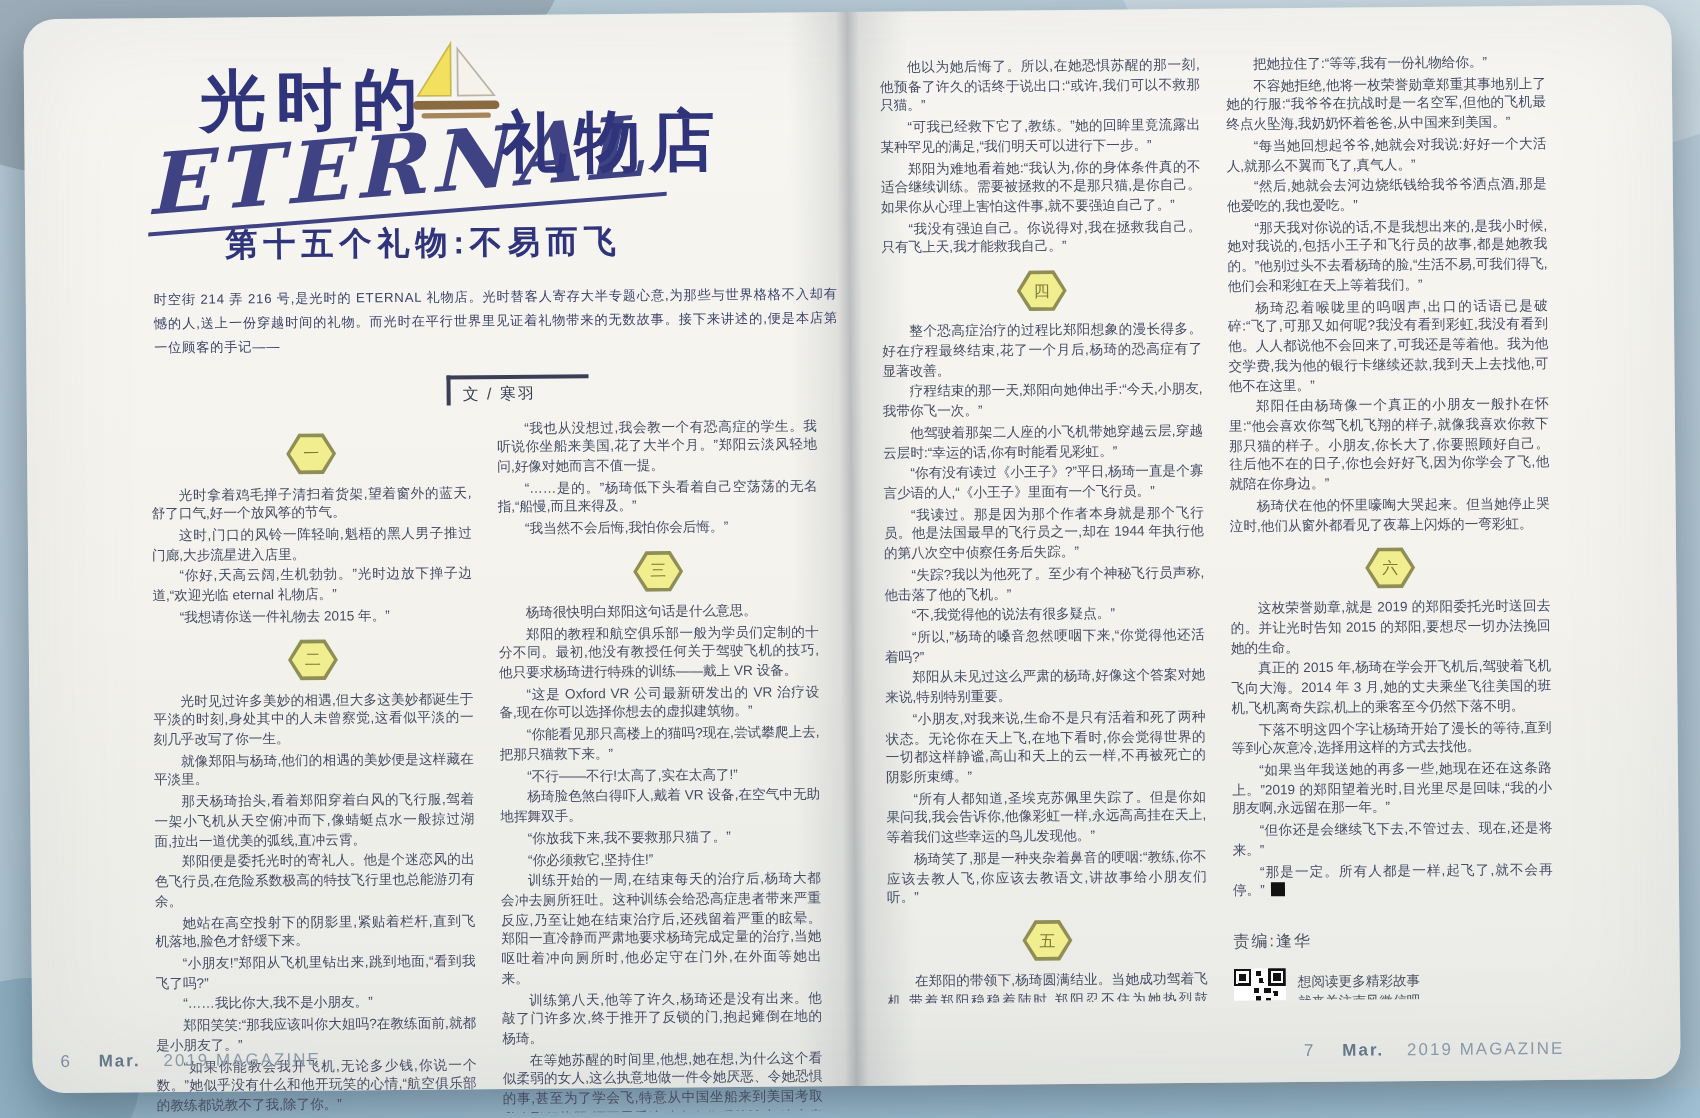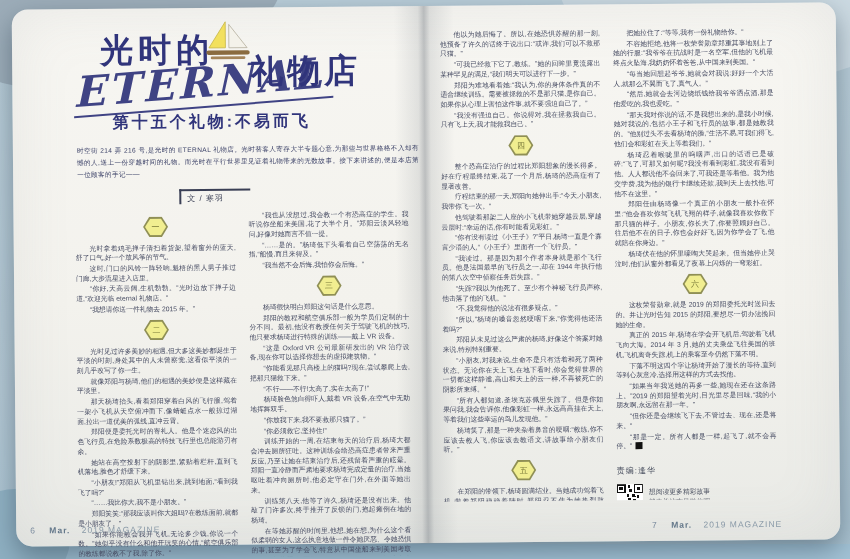--- a/index.html
+++ b/index.html
@@ -35,21 +35,21 @@
   .script{position:absolute;left:0px;top:38px;font-family:"DejaVu Serif",serif;font-style:italic;font-weight:bold;
           font-size:42px;letter-spacing:3px;color:var(--navy);transform:rotate(-4deg) skewX(-6deg);
           border-bottom:2px solid var(--navy);padding:0 6px 0 2px;line-height:1.1;opacity:.92;z-index:2;}
   .boat{position:absolute;left:128px;top:-2px;z-index:1;}
   .subtitle{position:absolute;left:38px;top:90px;font-size:16px;font-weight:bold;letter-spacing:3px;color:var(--navy);}
 
   .intro{margin:4px 0 0 2px;width:342px;font-size:6.6px;line-height:1.85;color:#3c4268;
          text-align:justify;letter-spacing:.4px;}
   .byline-wrap{margin:6px 0 6px 104px;}
   .byline{display:inline-block;border-top:2px solid #3a3f55;border-left:2px solid #3a3f55;
-          padding:2px 26px 0 6px;font-size:8px;color:#3a3f55;letter-spacing:1px;}
+          padding:2px 26px 0 6px;font-size:8px;color:#3a3f55;letter-spacing:1px;margin-left:44px;}
 
   
   .cols{display:flex;gap:13px;}
   .col{width:160px;overflow:hidden;}
   .cols-left .col{height:346px;}
   .cols-right .col{height:472px;}
   .para{margin:0 0 1px 0;font-size:6.8px;line-height:1.43;color:var(--ink);
         text-align:justify;text-indent:2em;}
   .hex{position:relative;width:26px;height:22px;margin:5px auto 5px auto;flex:none;}
   .hex::before{content:"";position:absolute;inset:0;background:var(--hex-border);

